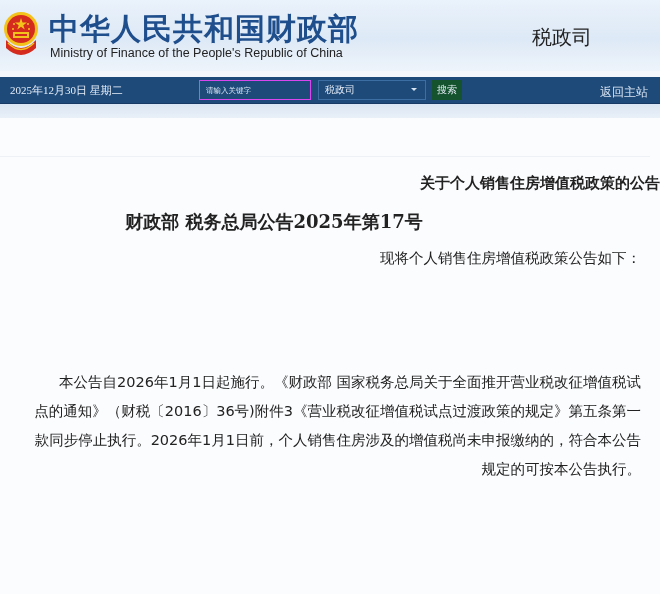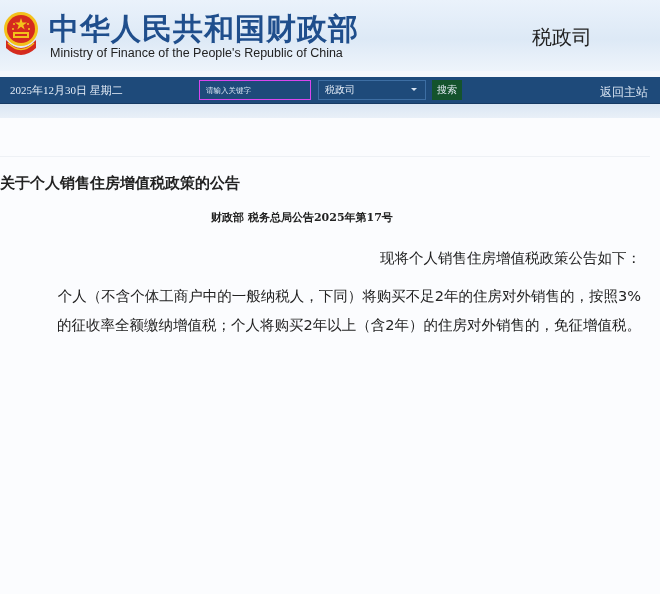--- a/index.html
+++ b/index.html
@@ -75,26 +75,26 @@
   }
   .breadcrumb {
     position: absolute; left: 13px; top: 10px; font-size: 13px; color: #333; white-space: nowrap;
   }
   .breadcrumb-sep { color: #333; }
   .breadcrumb-divider {
     position: absolute; left: 0; top: 38px; width: 650px; height: 1px; background: #eef1f5;
   }
 
   .doc-title {
-    position: absolute; left: 0; top: 56px; width: 660px; text-align: left;
+    position: absolute; left: 0; top: 56px; width: 660px; text-align: right;
     font-size: 15px; font-weight: bold; color: #222; font-family: "DejaVu Sans", sans-serif;
   }
   .doc-number {
     position: absolute; left: 0; top: 92px; width: 548px; text-align: center;
-    font-size: 11px; font-weight: bold; color: #222; font-family: "DejaVu Serif", serif; margin-left: 28px;
+    font-size: 18px; font-weight: bold; color: #222; font-family: "DejaVu Serif", serif;
   }
   .para {
     position: absolute; left: 21px; width: 620px;
     font-size: 14.5px; color: #222; line-height: 29px; text-indent: 32px;
     font-family: "DejaVu Sans", sans-serif;
     text-align: right;
   }
   .p1 { top: 126px; }
   .p2 { top: 164px; }
   .p3 { top: 250px; }
@@ -144,15 +144,15 @@
 
 <div class="strip"></div>
 
 <div class="content">
   <div class="breadcrumb-divider"></div>
 
   <div class="doc-title">关于个人销售住房增值税政策的公告</div>
   <div class="doc-number">财政部 税务总局公告2025年第17号</div>
 
   <p class="para p1">现将个人销售住房增值税政策公告如下：</p>
-  <p class="para p2">个人（不含个体工商户中的一般纳税人，下同）将购买不足2年的住房对外销售的，按照3%的征收率全额缴纳增值税；个人将购买2年以上（含2年）的住房对外销售的，免征增值税。</p>
+  <p class="para p3">本公告自2026年1月1日起施行。《财政部 国家税务总局关于全面推开营业税改征增值税试点的通知》（财税〔2016〕36号)附件3《营业税改征增值税试点过渡政策的规定》第五条第一款同步停止执行。2026年1月1日前，个人销售住房涉及的增值税尚未申报缴纳的，符合本公告规定的可按本公告执行。</p>
 
 </div>
 
 </body></html>

